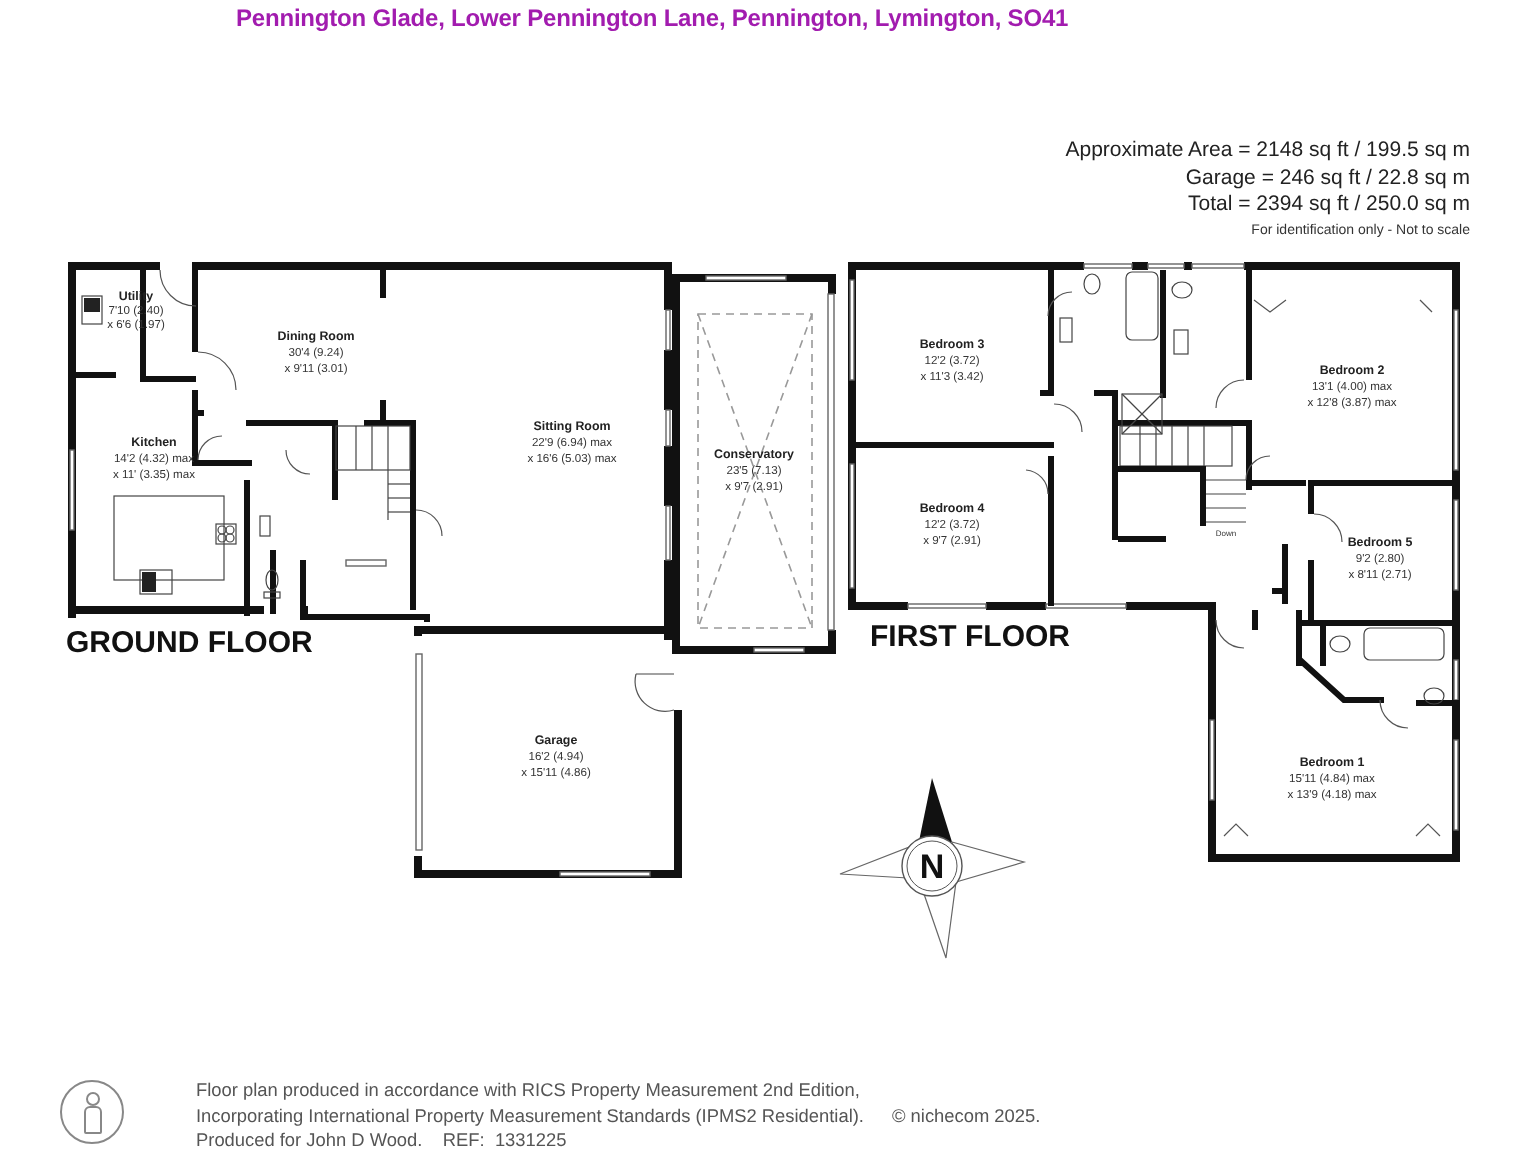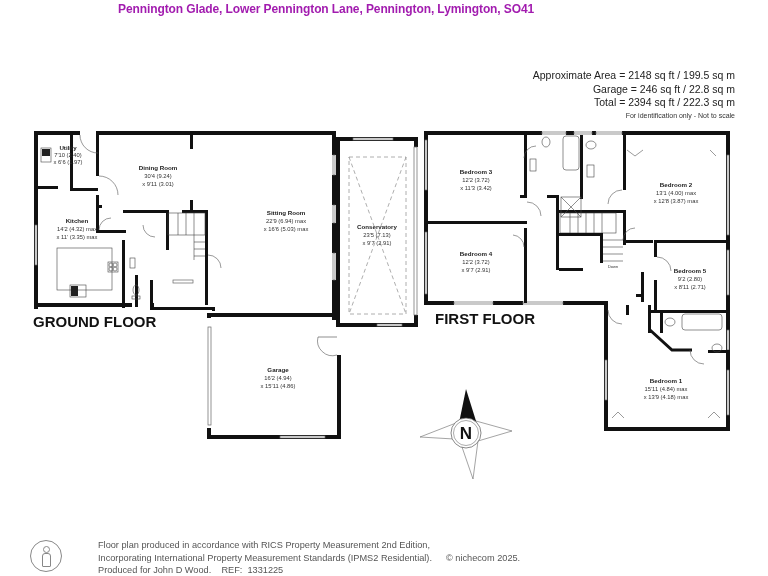--- a/index.html
+++ b/index.html
@@ -22,21 +22,21 @@
   .person .head { position:absolute; left:12px; top:5px; width:5px; height:5px; border:1px solid #888; border-radius:50%; }
   .person .bodyp { position:absolute; left:11px; top:12px; width:7px; height:12px; border:1px solid #888; border-radius:3px 3px 1px 1px; }
 </style>
 </head>
 <body>
 
 <div class="title">Pennington Glade, Lower Pennington Lane, Pennington, Lymington, SO41</div>
 <div class="areas">
   <div>Approximate Area = 2148 sq ft / 199.5 sq m</div>
   <div>Garage = 246 sq ft / 22.8 sq m</div>
-  <div>Total = 2394 sq ft / 222.3 sq m</div>
+  <div>Total = 2394 sq ft / 250.0 sq m</div>
   <div class="note">For identification only - Not to scale</div>
 </div>
 
 <svg class="plan" width="768" height="576" viewBox="0 0 768 576">
 
   <g>
 
     <rect class="wall" x="34" y="131" width="4" height="178"></rect>
     <rect class="wall" x="34" y="131" width="46" height="4"></rect>
     <rect class="wall" x="98" y="131" width="238" height="4"></rect>

